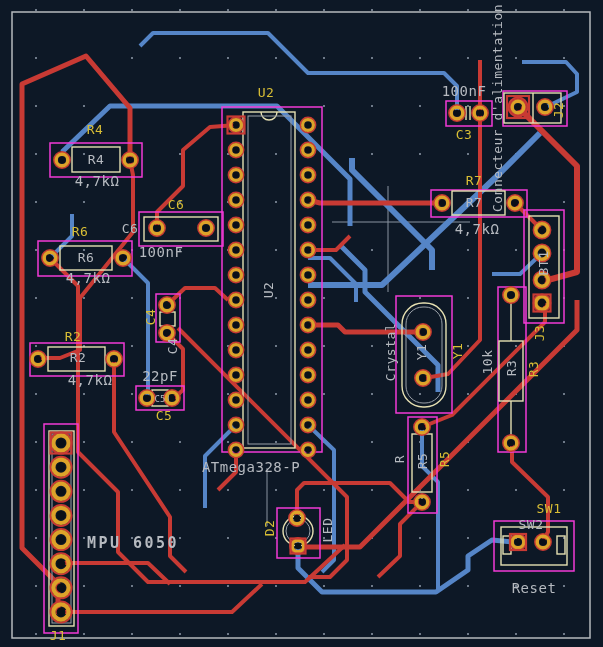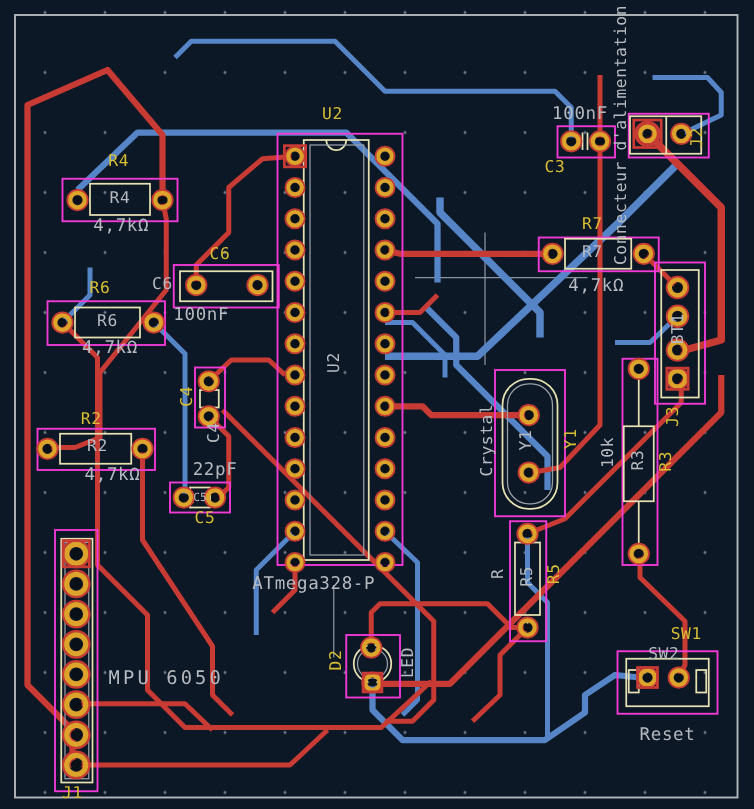--- a/index.html
+++ b/index.html
@@ -7,21 +7,21 @@
     background-color:#0d1826;
     background-image:radial-gradient(circle 1.3px at 24px 24px, rgba(190,202,218,.55) 0 1px, transparent 1.4px);
     background-size:48px 48px;background-position:12px 34px;
     font-family:"DejaVu Sans Mono", monospace;}
   svg{position:absolute;left:0;top:0;}
   .lbl{position:absolute;transform:translate(-50%,-50%);white-space:pre;
     font-size:13px;letter-spacing:.5px;line-height:1;}
   .lbl.v{transform:translate(-50%,-50%) rotate(-90deg);}
   .y{color:#d8be35;}
   .g{color:#b6bac0;}
-  .s15{font-size:15px;letter-spacing:2.5px;}
+  .s15{font-size:15px;letter-spacing:2.5px;font-weight:bold;}
   .s14{font-size:14px;}
   .s9{font-size:9px;letter-spacing:0;}
 </style>
 </head>
 <body>
 
 <div id="pcb">
   <svg id="board" width="603" height="647" viewBox="0 0 603 647">
       <line x1="388" y1="186" x2="388" y2="292" stroke="#8a93a0" stroke-width="1"></line>
       <line x1="332" y1="222" x2="470" y2="222" stroke="#8a93a0" stroke-width="1"></line>
@@ -319,21 +319,21 @@
       <rect x="533.5" y="294.5" width="17" height="17" fill="none" stroke="#c83a34" stroke-width="2.2"></rect>
       <rect x="290.5" y="538.5" width="15" height="15" fill="none" stroke="#c83a34" stroke-width="2.2"></rect>
       <rect x="510" y="534" width="16" height="16" fill="none" stroke="#c83a34" stroke-width="2.2"></rect>
       <circle cx="518" cy="107" r="9.5" fill="none" stroke="#c83a34" stroke-width="2"></circle>
     </svg>
 
   <span class="lbl y" style="left:95px;top:129px">R4</span>
   <span class="lbl y" style="left:80px;top:231px">R6</span>
   <span class="lbl y" style="left:73px;top:336px">R2</span>
   <span class="lbl y" style="left:176px;top:204px">C6</span>
-  <span class="lbl y" style="left:444px;top:134px">C3</span>
+  <span class="lbl y" style="left:464px;top:134px">C3</span>
   <span class="lbl y v" style="left:558px;top:110px">J2</span>
   <span class="lbl y" style="left:474px;top:180px">R7</span>
   <span class="lbl y" style="left:266px;top:92px">U2</span>
   <span class="lbl y v" style="left:150px;top:317px">C4</span>
   <span class="lbl y" style="left:164px;top:415px">C5</span>
   <span class="lbl y v" style="left:457px;top:351px">Y1</span>
   <span class="lbl y v" style="left:533px;top:369px">R3</span>
   <span class="lbl y v" style="left:444px;top:459px">R5</span>
   <span class="lbl y v" style="left:269px;top:528px">D2</span>
   <span class="lbl y" style="left:549px;top:508px">SW1</span>
@@ -353,21 +353,21 @@
   <span class="lbl g v" style="left:422px;top:461px">R5</span>
   <span class="lbl g" style="left:531px;top:524px">SW2</span>
   <span class="lbl g v" style="left:543px;top:263px">BT1</span>
 
   <span class="lbl g s14" style="left:97px;top:181px">4,7kΩ</span>
   <span class="lbl g s14" style="left:88px;top:278px">4,7kΩ</span>
   <span class="lbl g s14" style="left:90px;top:380px">4,7kΩ</span>
   <span class="lbl g s14" style="left:477px;top:229px">4,7kΩ</span>
   <span class="lbl g s14" style="left:161px;top:252px">100nF</span>
   <span class="lbl g s14" style="left:464px;top:91px">100nF</span>
-  <span class="lbl g s14" style="left:172px;top:376px">22pF</span>
+  <span class="lbl g s14" style="left:160px;top:376px">22pF</span>
   <span class="lbl g s14" style="left:251px;top:467px">ATmega328-P</span>
   <span class="lbl g v" style="left:390px;top:352px">Crystal</span>
   <span class="lbl g v" style="left:487px;top:362px">10k</span>
   <span class="lbl g v" style="left:399px;top:459px">R</span>
   <span class="lbl g v" style="left:327px;top:530px">LED</span>
   <span class="lbl g s14" style="left:534px;top:588px">Reset</span>
   <span class="lbl g s15" style="left:133px;top:543px">MPU 6050</span>
   <span class="lbl g v" style="left:497px;top:108px">Connecteur d'alimentation</span>
 </div>
 

